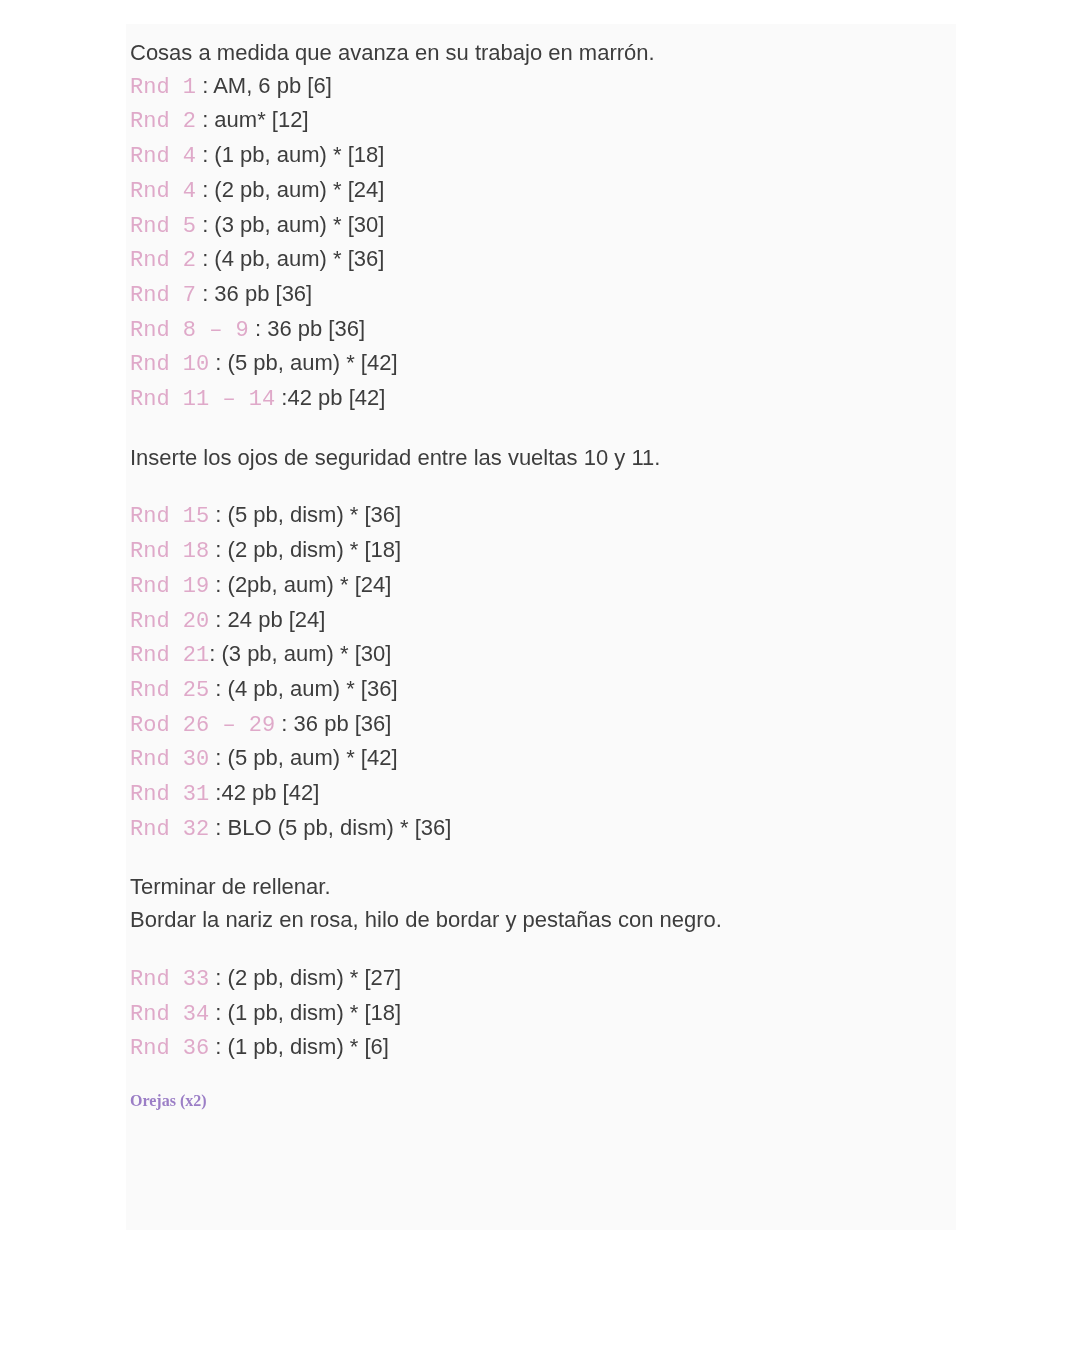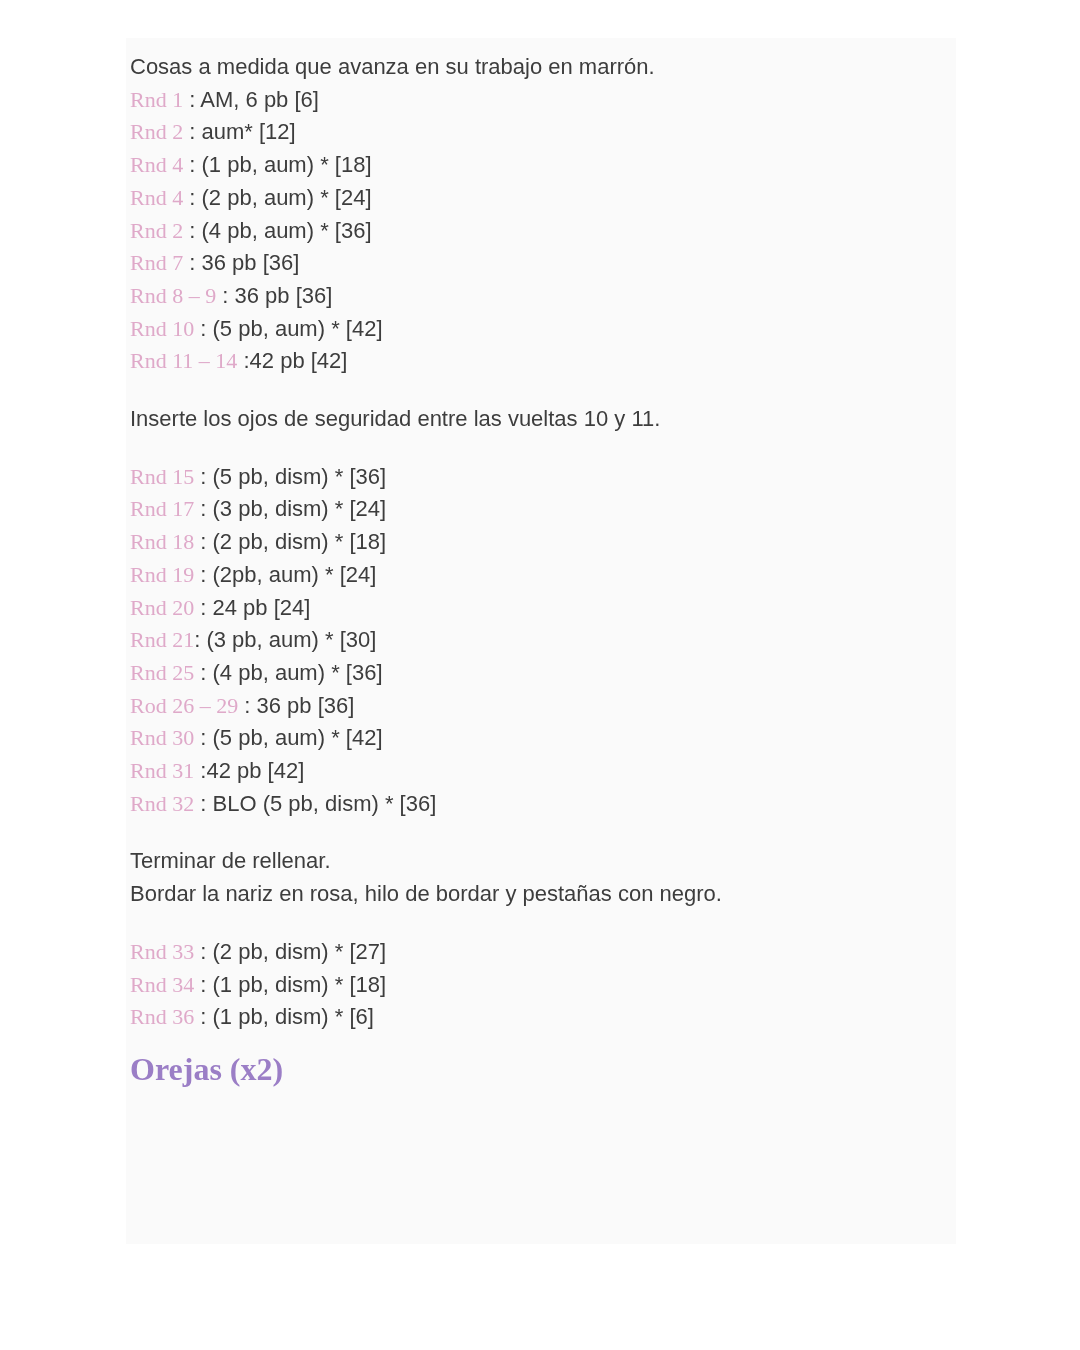--- a/index.html
+++ b/index.html
@@ -4,65 +4,65 @@
 <style>
   html,body{margin:0;padding:0;}
   body{
     width:1080px;height:1350px;
     background:#ffffff;
     position:relative;
     font-family:"Liberation Sans", sans-serif;
   }
   .card{
     position:absolute;
-    left:126px;top:38px;
+    left:126px;top:24px;
     width:830px;height:1206px;
     background:#fafafa;
     box-sizing:border-box;
     padding:13px 20px 0 4px;
   }
   .line{
     font-size:22px;
     line-height:32.7px;
     color:var(--body-color,#3d3d3d);
     white-space:pre-wrap;
   }
   .round-label{
-    font-family:Liberation Serif, serif;
+    font-family:Liberation Mono, monospace;
     color:var(--round-color,#dfa9c9);
   }
   .spacer{height:25px;}
   .heading{
     font-family:"Liberation Serif", serif;
     font-weight:bold;
-    font-size:32px;
+    font-size:16px;
     line-height:32px;
     margin:19px 0 8px 0;
     color:var(--heading-color,#9b7ec6);
   }
 </style>
 </head>
 <body style="--body-color: #3d3d3d; --round-color: #dfa9c9; --heading-color: #9b7ec6; background: rgb(255, 255, 255);">
 
 <div class="card" id="pattern-card" style="background: rgb(250, 250, 250);">
     <div class="line">Cosas a medida que avanza en su trabajo en marrón.</div>
     <div class="line"><span class="round-label">Rnd 1</span><span> : </span><span>AM, 6 pb [6]</span></div>
     <div class="line"><span class="round-label">Rnd 2</span><span> : </span><span>aum* [12]</span></div>
     <div class="line"><span class="round-label">Rnd 4</span><span> : </span><span>(1 pb, aum) * [18]</span></div>
     <div class="line"><span class="round-label">Rnd 4</span><span> : </span><span>(2 pb, aum) * [24]</span></div>
+    <div class="line"><span class="round-label">Rnd 5</span><span> : </span><span>(3 pb, aum) * [30]</span></div>
     <div class="line"><span class="round-label">Rnd 2</span><span> : </span><span>(4 pb, aum) * [36]</span></div>
     <div class="line"><span class="round-label">Rnd 7</span><span> : </span><span>36 pb [36]</span></div>
     <div class="line"><span class="round-label">Rnd 8 – 9</span><span> : </span><span>36 pb [36]</span></div>
     <div class="line"><span class="round-label">Rnd 10</span><span> : </span><span>(5 pb, aum) * [42]</span></div>
     <div class="line"><span class="round-label">Rnd 11 – 14</span><span> :</span><span>42 pb [42]</span></div>
     <div class="spacer"></div>
     <div class="line">Inserte los ojos de seguridad entre las vueltas 10 y 11.</div>
     <div class="spacer"></div>
     <div class="line"><span class="round-label">Rnd 15</span><span> : </span><span>(5 pb, dism) * [36]</span></div>
-    <div class="line"><span class="round-label">Rnd 17</span><span> : </span><span>(3 pb, dism) * [24]</span></div>
     <div class="line"><span class="round-label">Rnd 18</span><span> : </span><span>(2 pb, dism) * [18]</span></div>
     <div class="line"><span class="round-label">Rnd 19</span><span> : </span><span>(2pb, aum) * [24]</span></div>
     <div class="line"><span class="round-label">Rnd 20</span><span> : </span><span>24 pb [24]</span></div>
     <div class="line"><span class="round-label">Rnd 21</span><span>: </span><span>(3 pb, aum) * [30]</span></div>
     <div class="line"><span class="round-label">Rnd 25</span><span> : </span><span>(4 pb, aum) * [36]</span></div>
     <div class="line"><span class="round-label">Rod 26 – 29</span><span> : </span><span>36 pb [36]</span></div>
     <div class="line"><span class="round-label">Rnd 30</span><span> : </span><span>(5 pb, aum) * [42]</span></div>
     <div class="line"><span class="round-label">Rnd 31</span><span> :</span><span>42 pb [42]</span></div>
     <div class="line"><span class="round-label">Rnd 32</span><span> : </span><span>BLO (5 pb, dism) * [36]</span></div>
     <div class="spacer"></div>

